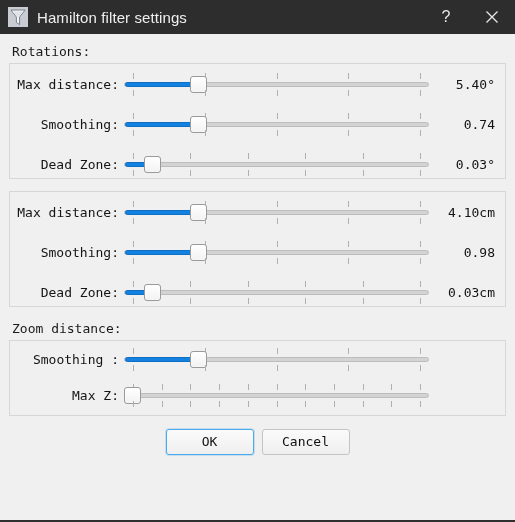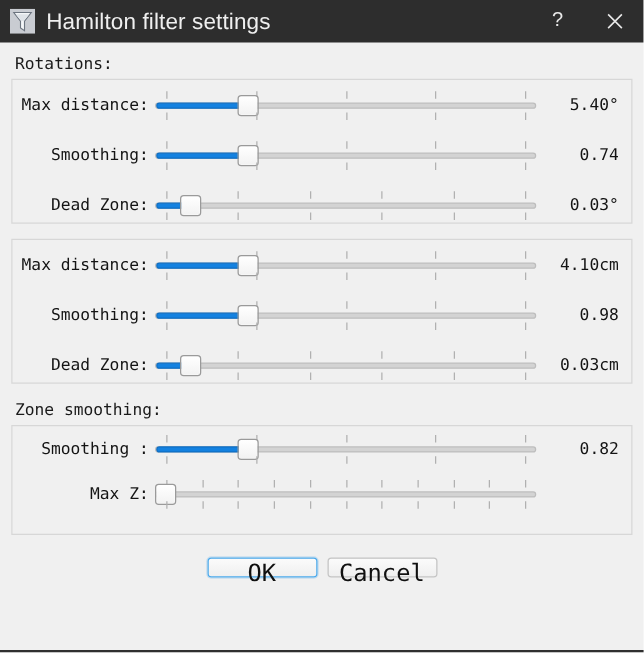--- a/index.html
+++ b/index.html
@@ -35,21 +35,21 @@
   .title-icon {
     width: 20px;
     height: 20px;
     margin-right: 9px;
     flex: 0 0 auto;
     display: block;
   }
   .title-text {
     color: #efefef;
     font-family: "Liberation Sans", sans-serif;
-    font-size: 18px;
+    font-size: 15px;
     letter-spacing: 0.1px;
     white-space: nowrap;
     flex: 1 1 auto;
   }
   .title-btn {
     width: 46px;
     height: 34px;
     display: flex;
     align-items: center;
     justify-content: center;
@@ -79,21 +79,21 @@
     letter-spacing: 0px;
   }
   .groupbox {
     border: 1px solid #d7d7d7;
     background: #f0f0f0;
     box-sizing: border-box;
     overflow: hidden;
   }
   .gb-rotations { height: 116px; }
   .gb-positions { height: 116px; }
-  .gb-zoom      { height: 88px; }
+  .gb-zoom      { height: 76px; }
 
   .spacer-sm { height: 12px; }
 
   
   .row {
     display: flex;
     align-items: center;
     height: 40px;
     box-sizing: border-box;
   }
@@ -182,24 +182,24 @@
   .footer {
     height: 52px;
     min-height: 52px;
     display: flex;
     align-items: center;
     justify-content: center;
     gap: 8px;
   }
   .btn {
     font-family: "DejaVu Sans Mono", monospace;
-    font-size: 19px;
+    font-size: 13px;
     color: #101010;
     width: 88px;
-    height: 16px;
+    height: 26px;
     line-height: 24px;
     text-align: center;
     background: linear-gradient(#fbfbfb, #efefef);
     border: 1px solid #c4c4c4;
     border-radius: 3px;
     box-sizing: border-box;
   }
   .btn.default {
     border: 1px solid #4ba9ec;
     box-shadow: 0 0 0 1px rgba(75,169,236,0.25);
@@ -379,21 +379,21 @@
               <div class="tick" style="left: 239px;"></div>
               <div class="tick" style="left: 296px;"></div>
             </div>
         </div>
         <div class="row-value">0.03cm</div>
       </div>
     </div>
 
     <div class="spacer-sm"></div>
 
-    <div class="group-title">Zone smoothing:</div>
+    <div class="group-title">Zoom distance:</div>
     <div class="groupbox gb-zoom">
 
       <div class="row">
         <div class="row-label"><span>Smoothing :</span></div>
         <div class="slider">
           <div class="ticks top">
               <div class="tick" style="left: 9px;"></div>
               <div class="tick" style="left: 81px;"></div>
               <div class="tick" style="left: 153px;"></div>
               <div class="tick" style="left: 224px;"></div>
@@ -403,21 +403,20 @@
           <div class="fill" style="width: 71.01px;"></div>
           <div class="handle" style="left: 75.01px;"></div>
           <div class="ticks bot">
               <div class="tick" style="left: 9px;"></div>
               <div class="tick" style="left: 81px;"></div>
               <div class="tick" style="left: 153px;"></div>
               <div class="tick" style="left: 224px;"></div>
               <div class="tick" style="left: 296px;"></div>
             </div>
         </div>
-        <div class="row-value">0.82</div>
       </div>
 
       <div class="row">
         <div class="row-label"><span>Max Z:</span></div>
         <div class="slider">
           <div class="ticks top">
               <div class="tick" style="left: 9px;"></div>
               <div class="tick" style="left: 38px;"></div>
               <div class="tick" style="left: 66px;"></div>
               <div class="tick" style="left: 95px;"></div>

